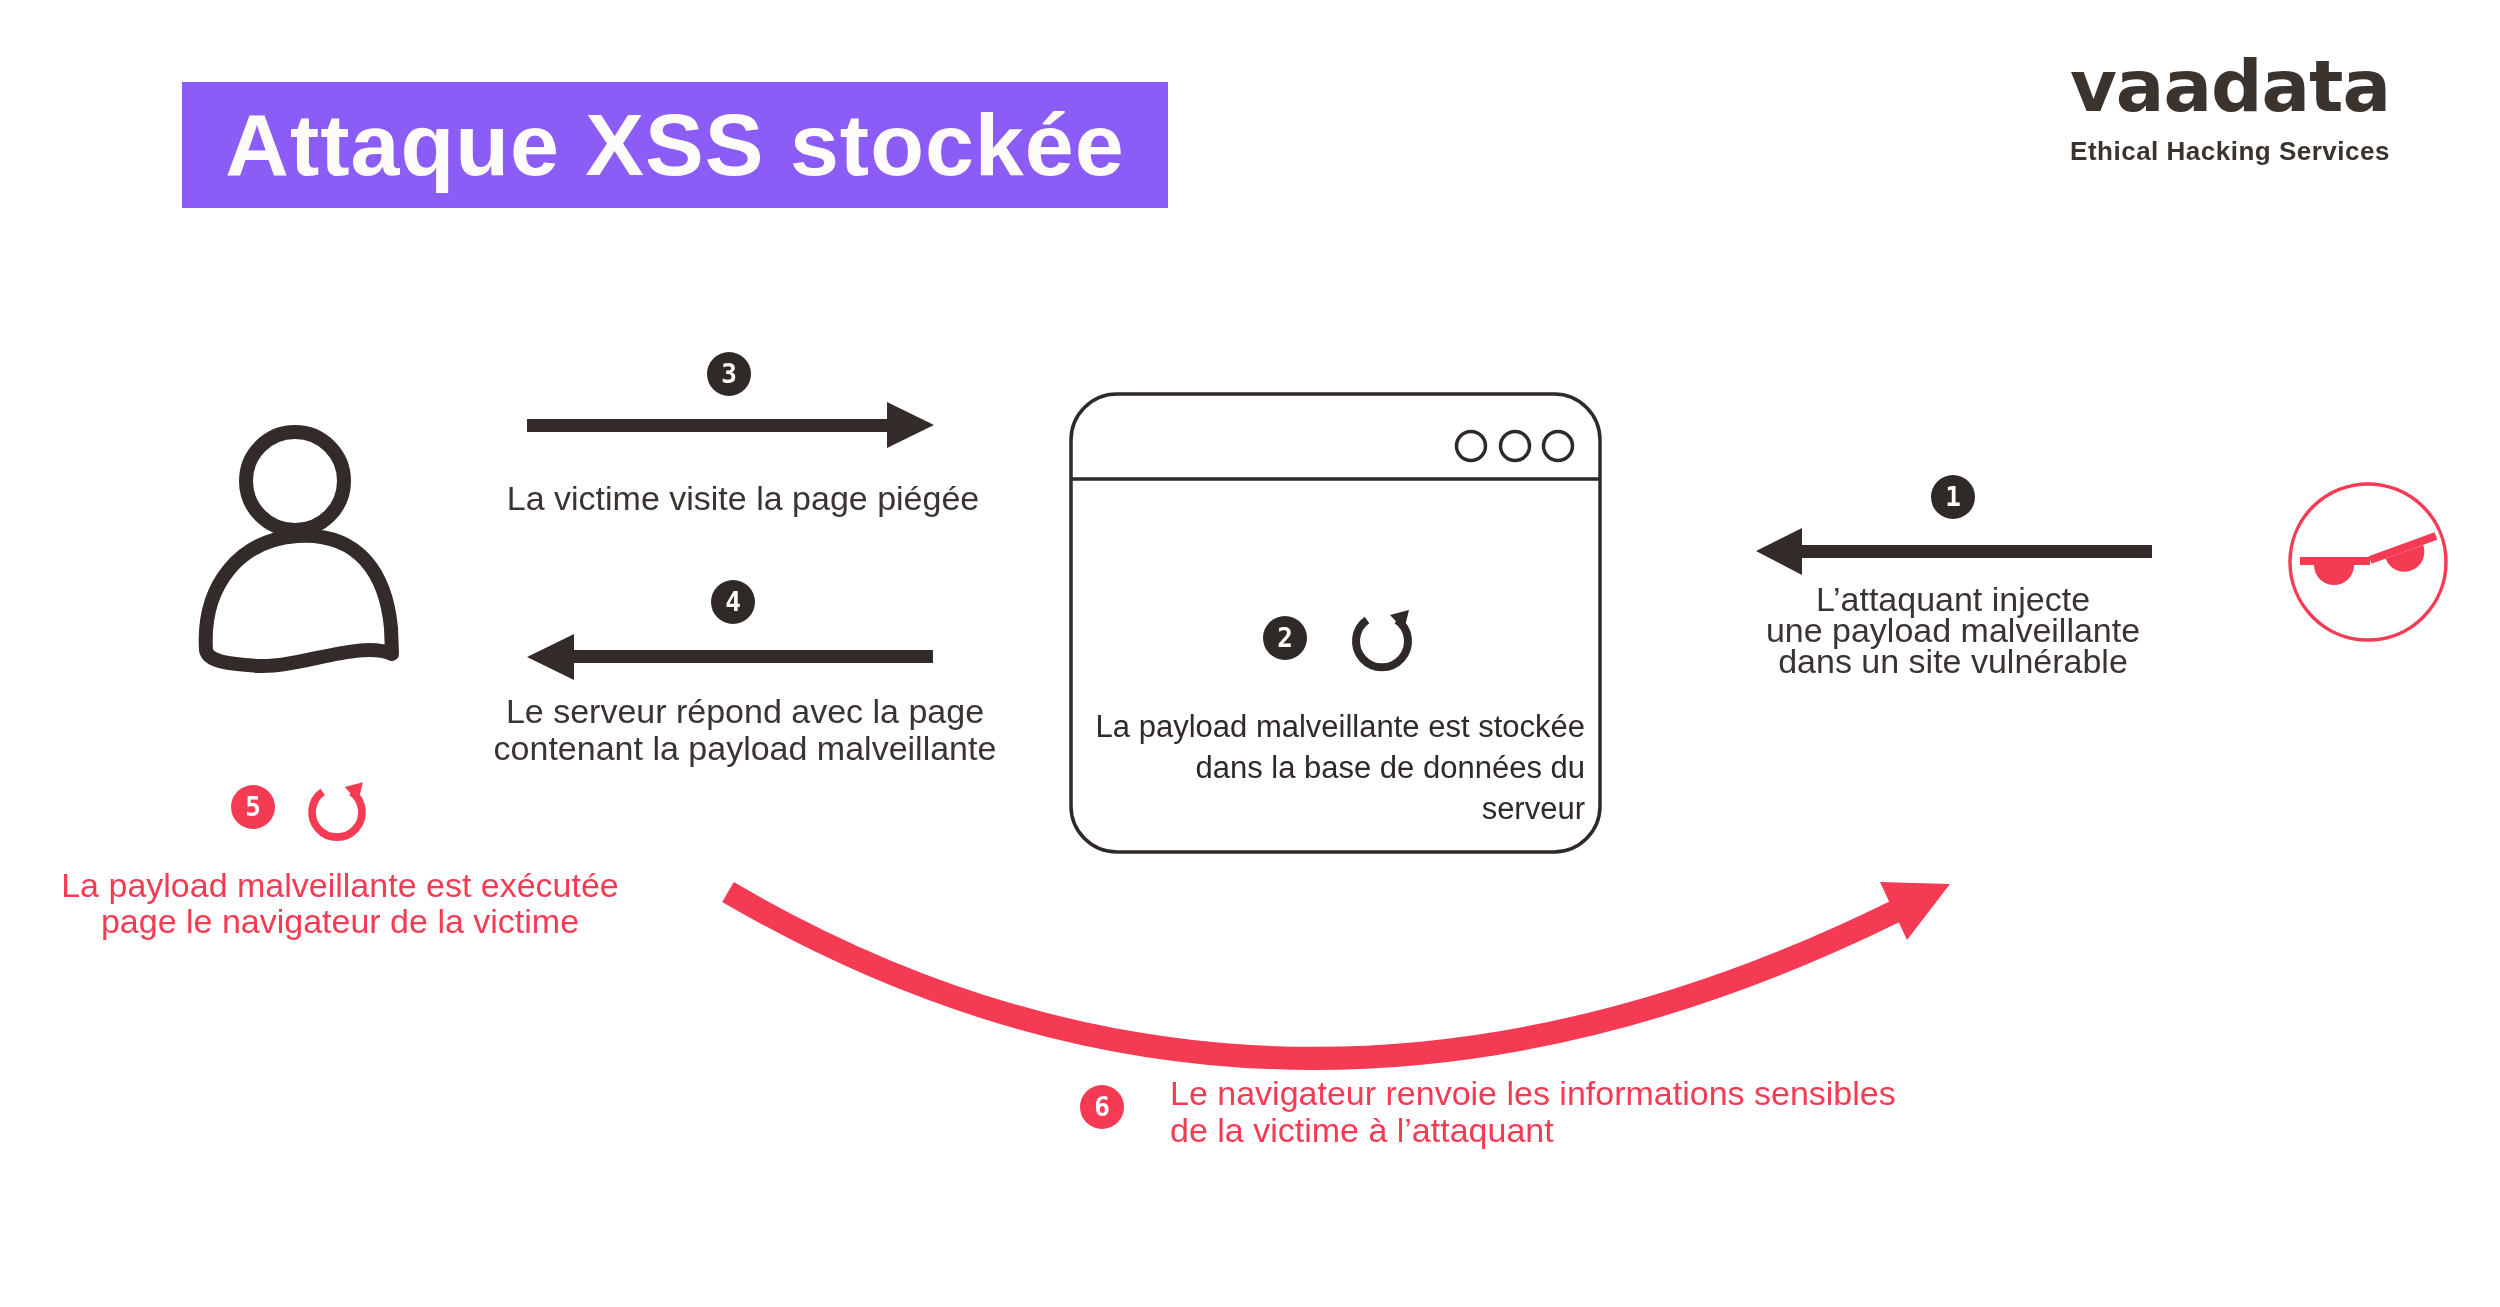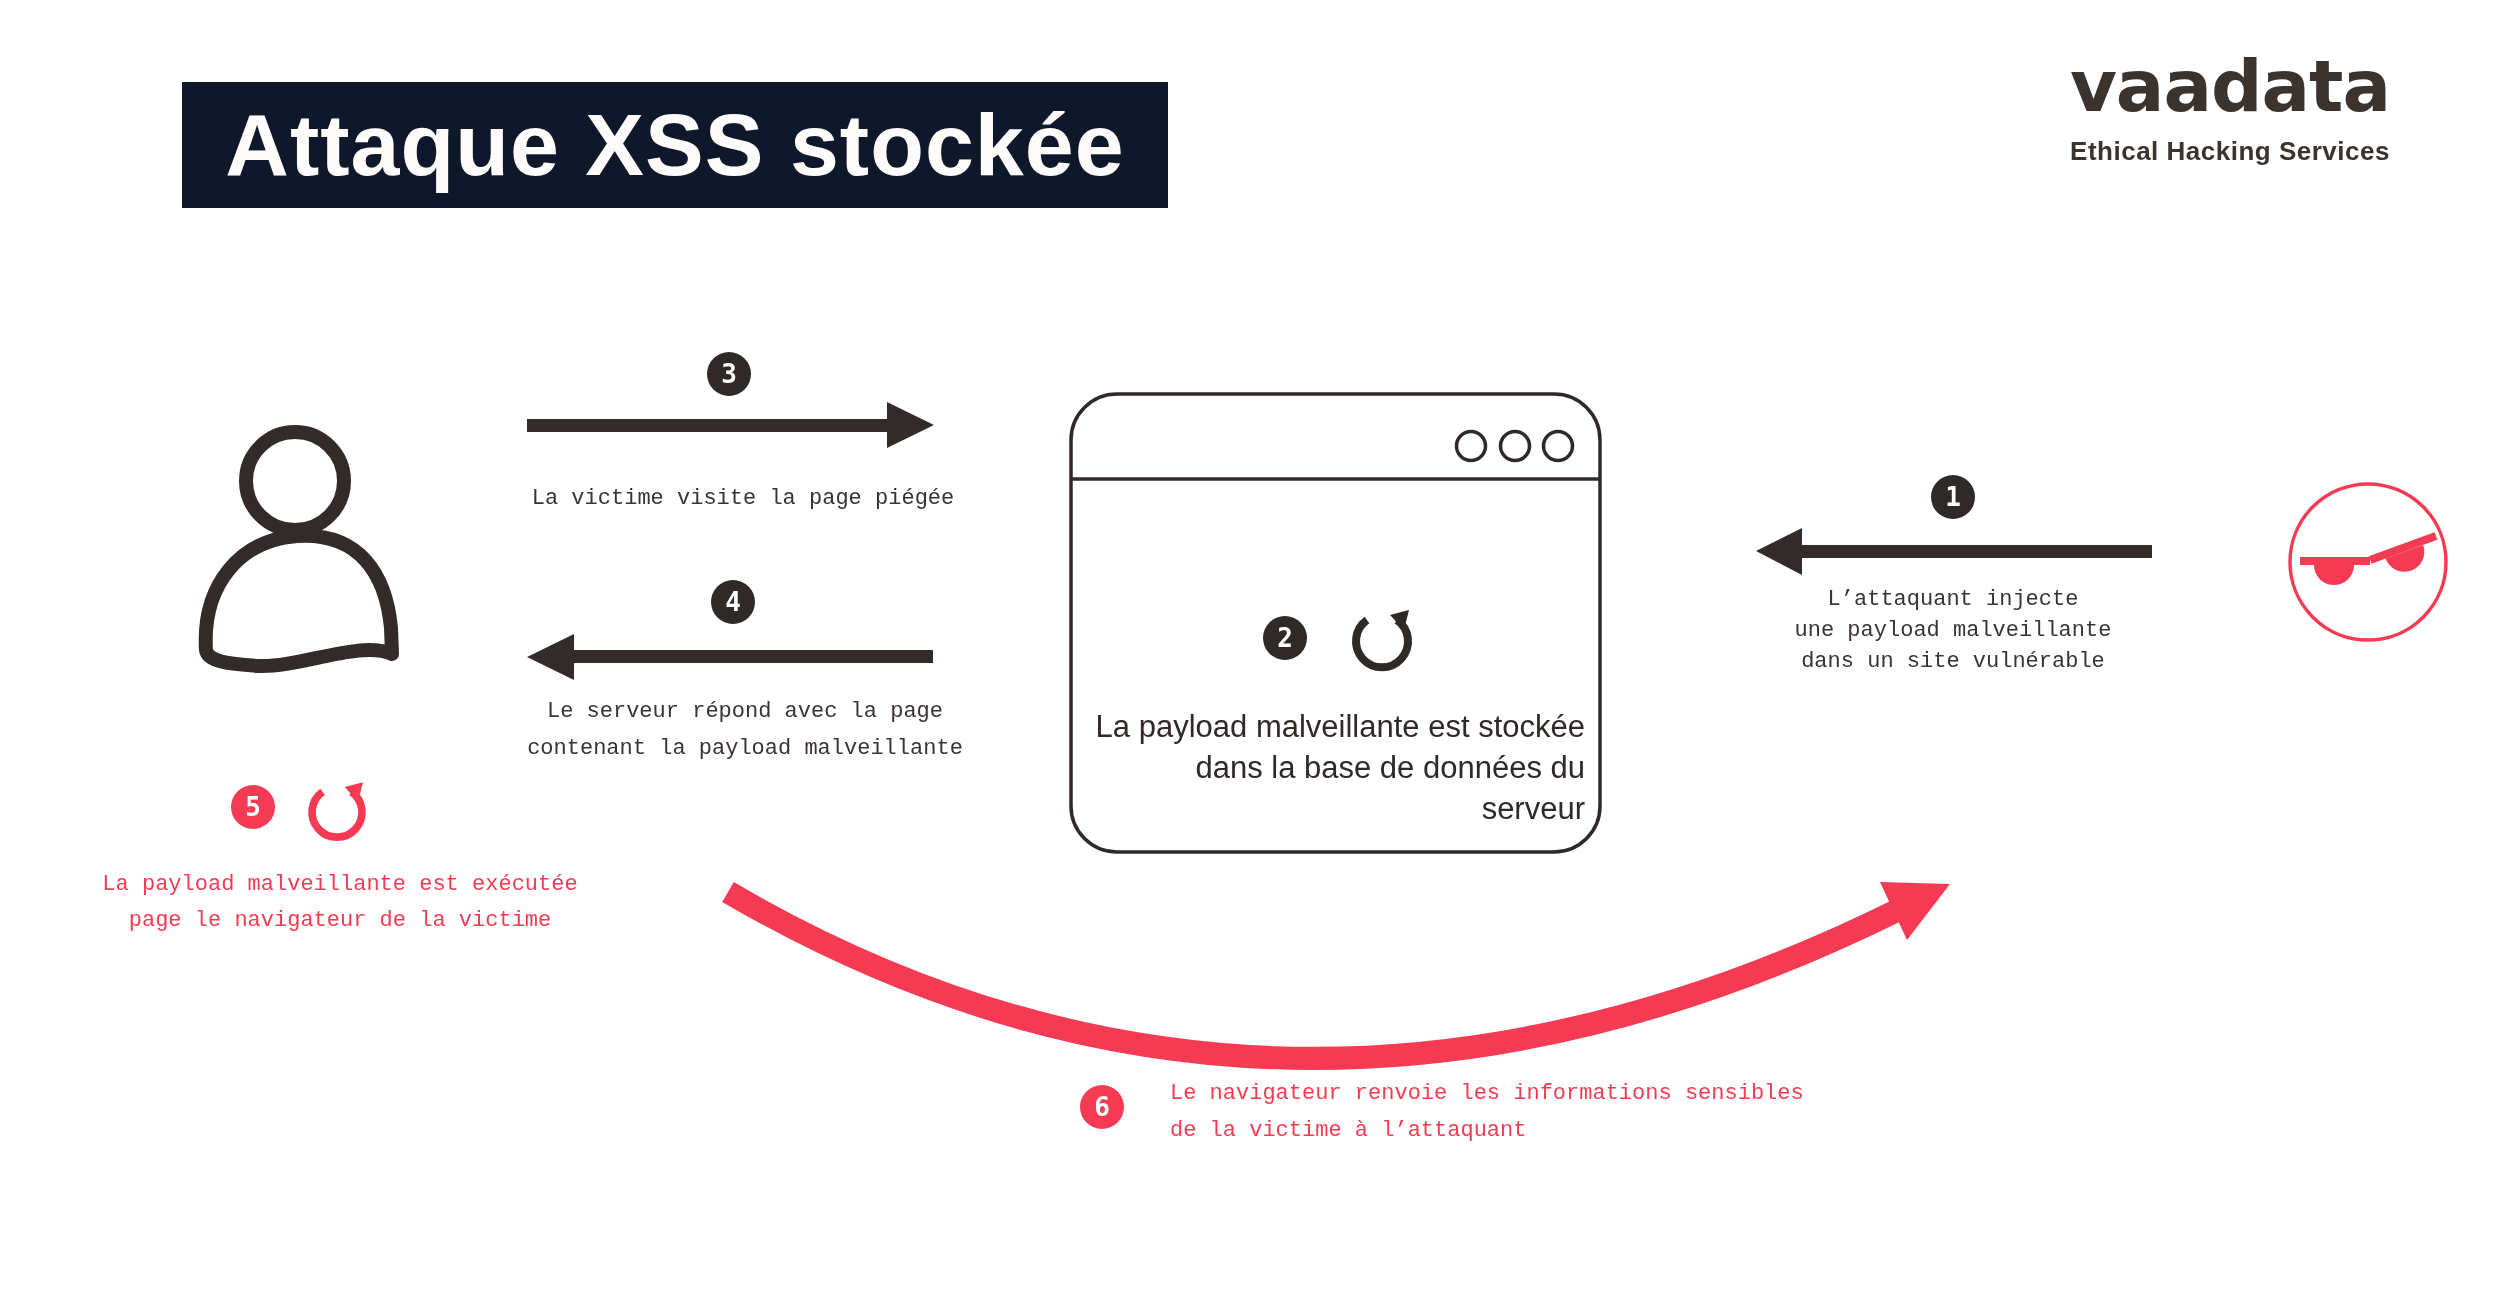--- a/index.html
+++ b/index.html
@@ -2,34 +2,34 @@
 <html><head>
 <meta charset="utf-8">
 <style>
   html,body{margin:0;padding:0;background:#ffffff;}
   .canvas{position:relative;width:2500px;height:1307px;background:#ffffff;overflow:hidden;
           font-family:"Liberation Sans",sans-serif;}
   .abs{position:absolute;}
   .layer{position:absolute;left:0;top:0;}
 
   
-  .banner{left:182px;top:82px;width:986px;height:126px;background:#0f172a;
+  .banner{left:182px;top:82px;width:986px;height:126px;background:#8b5cf6;
           display:flex;align-items:center;justify-content:center;}
   .banner h1{margin:0;color:#fdfcfa;font-size:88px;font-weight:bold;
              letter-spacing:1px;font-family:"Liberation Sans",sans-serif;}
 
   
   .logo{left:2040px;top:36px;width:380px;text-align:center;color:#3a332e;}
   .logo .brand{font-family:"DejaVu Sans",sans-serif;font-weight:bold;
                font-size:72px;letter-spacing:-1px;line-height:100px;}
   .logo .tagline{font-family:"Liberation Sans",sans-serif;font-weight:bold;
                  font-size:26px;letter-spacing:0.5px;margin-top:0px;}
 
   
-  .mono-label{font-family:Liberation Mono, monospace;font-size:22px;line-height:37px;
+  .mono-label{font-family:Liberation Sans, sans-serif;font-size:34px;line-height:37px;
               color:#3a3331;white-space:pre-line;text-align:center;}
   .mono-label.red{color:#f53b54;}
   .mono-label.left{text-align:left;}
 
   
   .browser-caption{font-family:"Liberation Sans",sans-serif;font-size:31px;line-height:41px;
                    color:#2f2927;white-space:pre-line;text-align:right;}
 
   
   .badge{width:44px;height:44px;border-radius:50%;display:flex;align-items:center;

